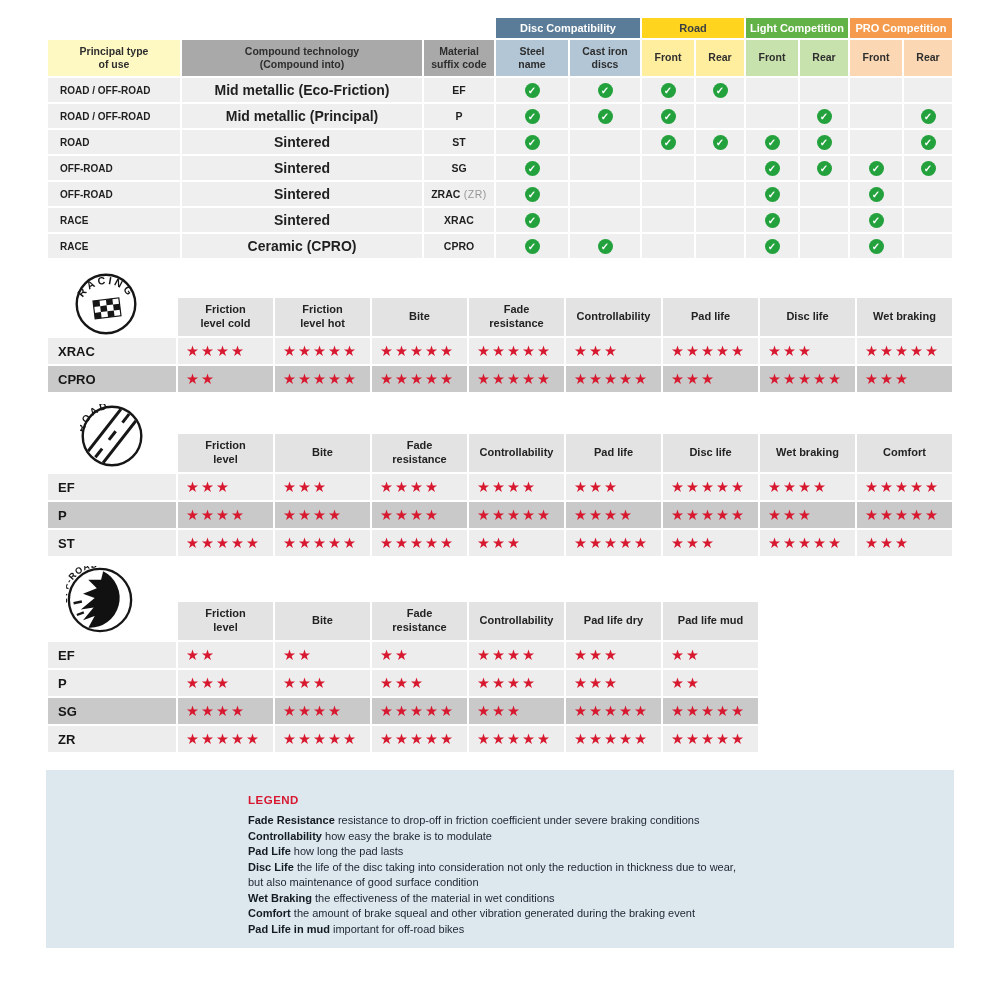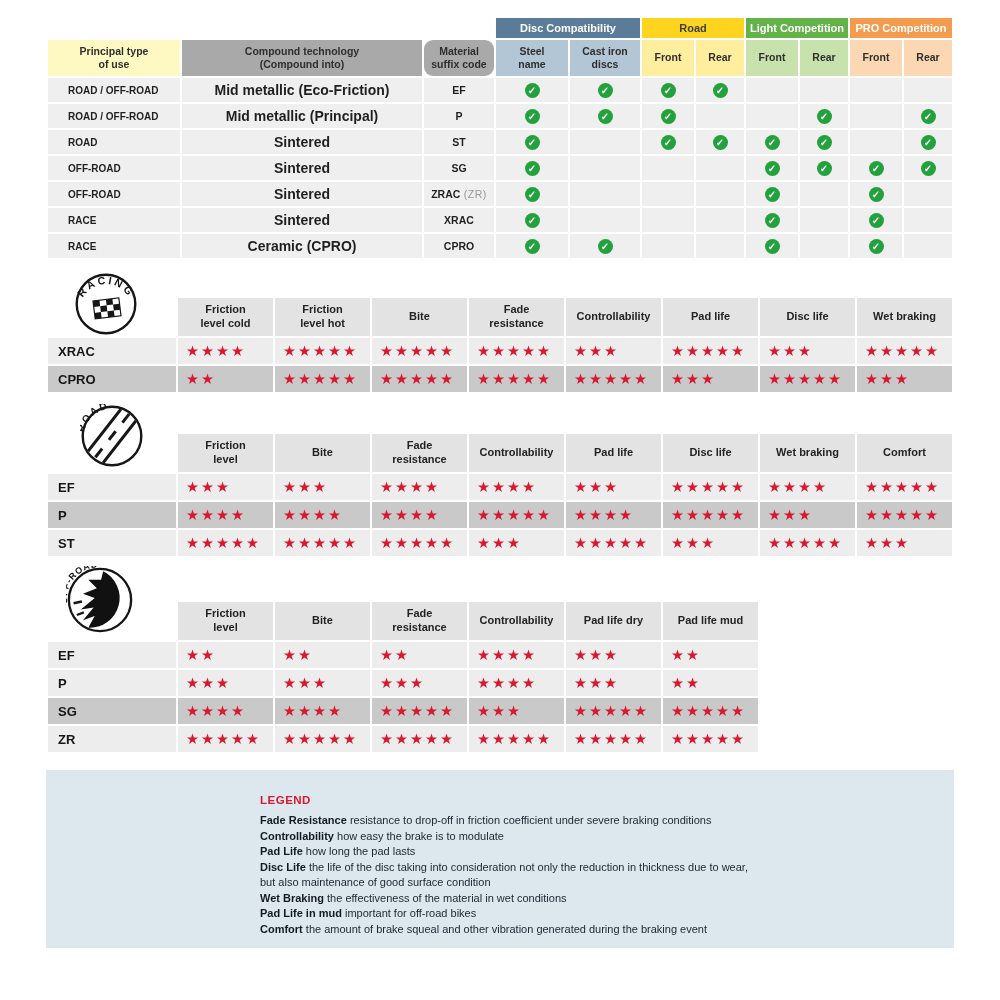--- a/index.html
+++ b/index.html
@@ -17,21 +17,21 @@
   
   .compat { position:absolute; left:46px; top:16px; width:908px; }
   .compat th, .compat td { text-align:center; }
   .compat tr.grp th { height:20px; font-size:11px; font-weight:bold; }
   .compat th.blank { background:transparent; }
   .compat tr.cols th {
     height:36px; font-size:10.5px; font-weight:bold; color:#2e2e2e;
     white-space:pre-line; line-height:1.25; padding:2px;
   }
   .compat tbody td { background:var(--compat-row,#efefef); height:24px; font-size:10.5px; color:#1f1f1f; }
-  .compat td.use  { text-align:left; padding-left:20px; font-weight:bold; font-size:10px; }
+  .compat td.use  { text-align:left; padding-left:12px; font-weight:bold; font-size:10px; }
   .compat td.compound { font-weight:bold; font-size:14px; }
   .compat td.code { font-weight:bold; font-size:10.5px; }
   .compat .note { color:#979797; font-weight:normal; letter-spacing:0.5px; }
   .check {
     display:inline-block; width:15px; height:15px; border-radius:50%;
     background:var(--check-green,#23a13c); color:#fff;
     font-size:10px; line-height:15px; font-weight:bold; text-align:center;
   }
 
   
@@ -56,21 +56,21 @@
   .badge { position:absolute; }
   #racing-badge  { left:74px; top:272px; }
   #road-badge    { left:80px; top:404px; }
   #offroad-badge { left:66px; top:566px; }
 
   
   .legend {
     position:absolute; left:46px; top:770px; width:908px; height:218px;
     background:var(--legend-bg,#dce7ee);
   }
-  .legend-inner { position:absolute; left:214px; top:24px; max-width:660px; }
+  .legend-inner { position:absolute; left:202px; top:24px; max-width:660px; }
   .legend-title {
     color:var(--star-red,#d7182f); font-weight:bold; font-size:11.5px;
     letter-spacing:0.5px; margin-bottom:7px;
   }
   .legend-item {
     font-size:11px; line-height:15.5px; color:#1d2530; white-space:pre-line;
   }
   .legend-item b { font-weight:bold; color:#141a22; }
 </style>
 </head>
@@ -98,21 +98,21 @@
           <th class="grp-cell" colspan="2" style="background: rgb(91, 124, 152); color: rgb(255, 255, 255);">Disc Compatibility</th>
           <th class="grp-cell" colspan="2" style="background: rgb(255, 212, 31); color: rgb(60, 64, 67);">Road</th>
           <th class="grp-cell" colspan="2" style="background: rgb(99, 178, 72); color: rgb(255, 255, 255);">Light Competition</th>
           <th class="grp-cell" colspan="2" style="background: rgb(245, 155, 77); color: rgb(255, 255, 255);">PRO Competition</th>
         </tr>
         <tr class="cols">
           <th class="colhead" style="background: #fef9c3;">Principal type
 of use</th>
           <th class="colhead" style="background: rgb(169, 169, 169);">Compound technology
 (Compound into)</th>
-          <th class="colhead" style="background: rgb(169, 169, 169); border-radius: 9px;">Material
+          <th class="colhead" style="background: rgb(169, 169, 169);">Material
 suffix code</th>
           <th class="colhead" style="background: rgb(178, 198, 214);">Steel
 name</th>
           <th class="colhead" style="background: rgb(178, 198, 214);">Cast iron
 discs</th>
           <th class="colhead" style="background: rgb(255, 238, 158);">Front</th>
           <th class="colhead" style="background: rgb(255, 238, 158);">Rear</th>
           <th class="colhead" style="background: rgb(200, 226, 173);">Front</th>
           <th class="colhead" style="background: rgb(200, 226, 173);">Rear</th>
           <th class="colhead" style="background: rgb(251, 216, 179);">Front</th>
@@ -447,19 +447,19 @@
   <div class="legend">
     <div class="legend-inner">
       <div class="legend-title">LEGEND</div>
       <div id="legend-items">
           <div class="legend-item"><b>Fade Resistance</b> resistance to drop-off in friction coefficient under severe braking conditions</div>
           <div class="legend-item"><b>Controllability</b> how easy the brake is to modulate</div>
           <div class="legend-item"><b>Pad Life</b> how long the pad lasts</div>
           <div class="legend-item"><b>Disc Life</b> the life of the disc taking into consideration not only the reduction in thickness due to wear,
 but also maintenance of good surface condition</div>
           <div class="legend-item"><b>Wet Braking</b> the effectiveness of the material in wet conditions</div>
+          <div class="legend-item"><b>Comfort</b> the amount of brake squeal and other vibration generated during the braking event</div>
           <div class="legend-item"><b>Pad Life in mud</b> important for off-road bikes</div>
-          <div class="legend-item"><b>Comfort</b> the amount of brake squeal and other vibration generated during the braking event</div>
         </div>
     </div>
   </div>
 
 </div>
 
 </body></html>

